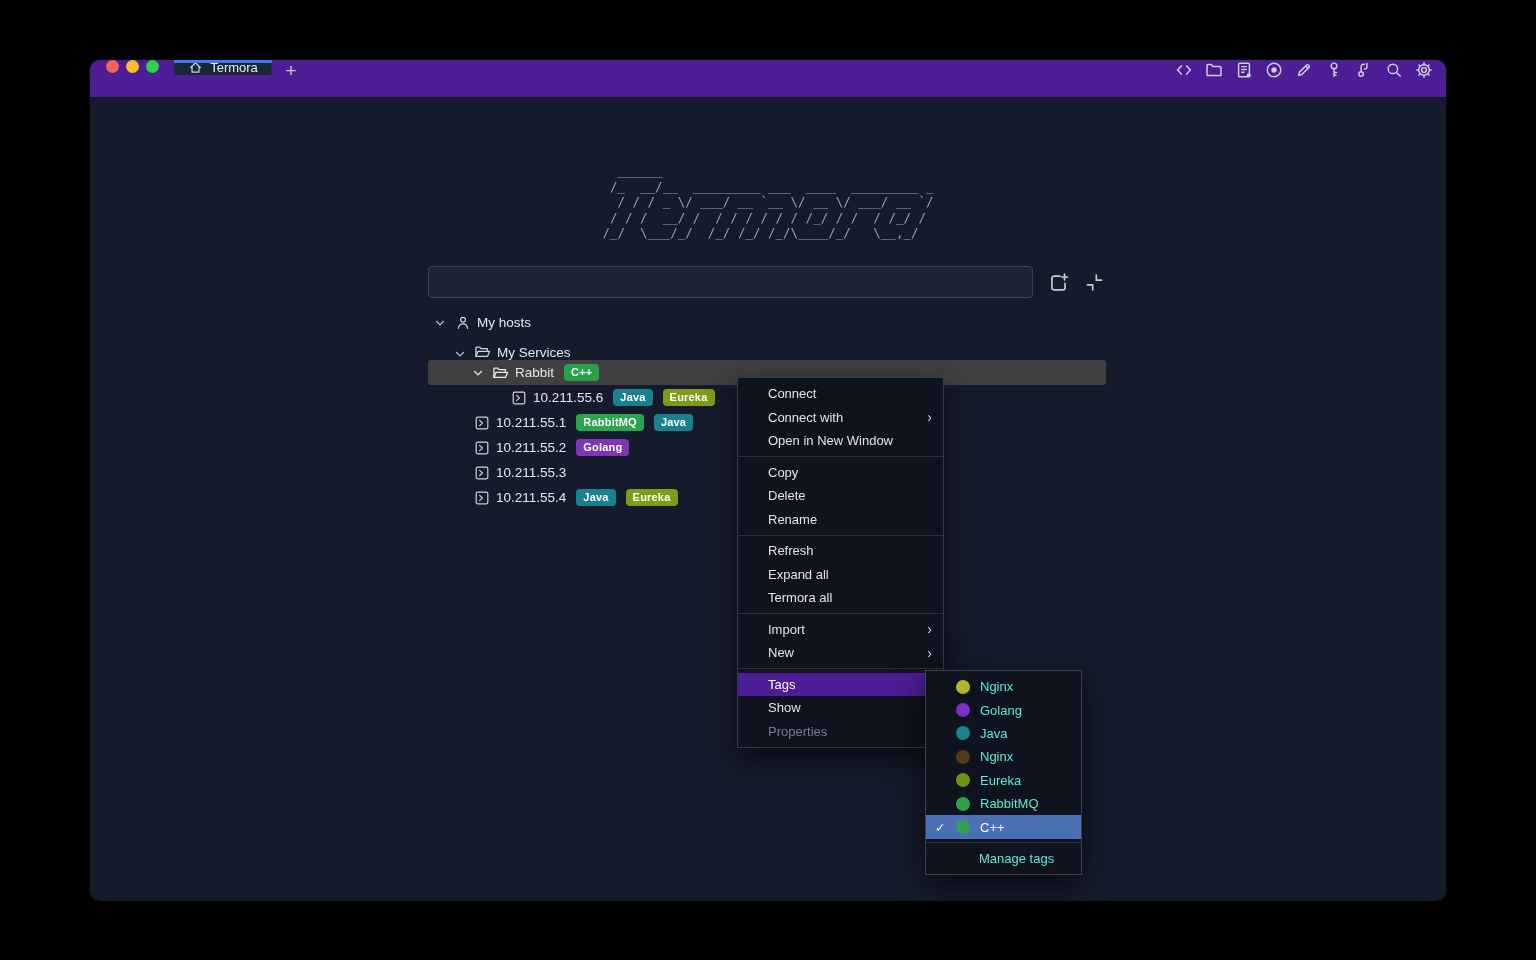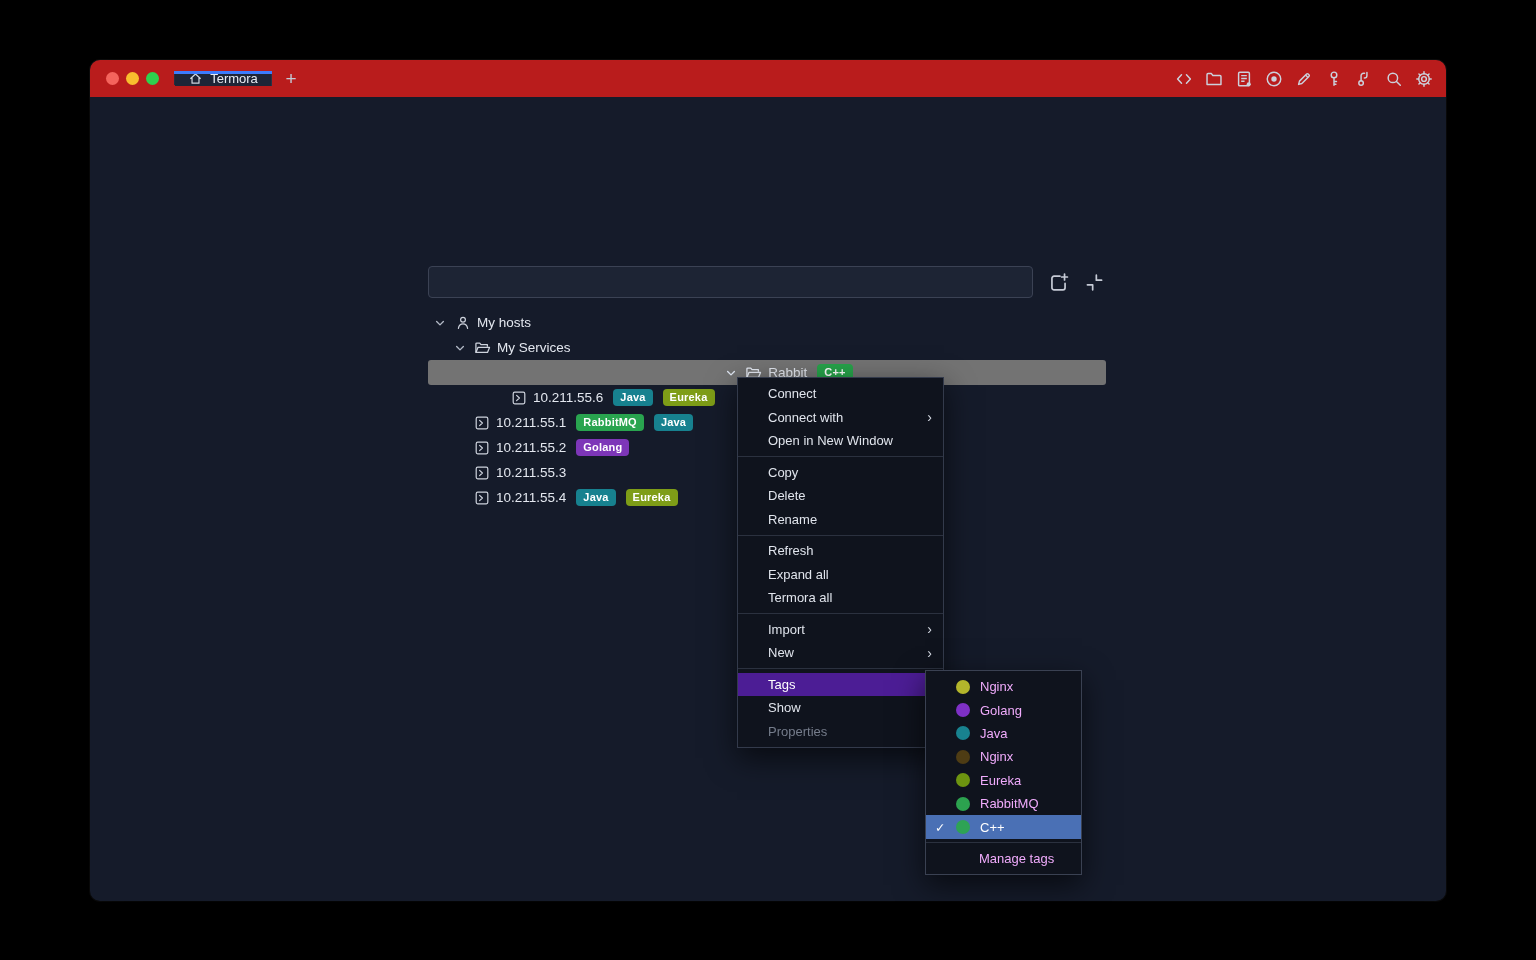--- a/index.html
+++ b/index.html
@@ -2,21 +2,21 @@
 <html><head>
 <meta charset="utf-8">
 <style>
   html,body{margin:0;padding:0;background:#000;}
   .stage{position:relative;width:1536px;height:960px;background:#000;overflow:hidden;
          font-family:"Liberation Sans","DejaVu Sans",sans-serif;-webkit-font-smoothing:antialiased;}
   .window{position:absolute;left:90px;top:60px;width:1356px;height:841px;background:#151b2a;
           border-radius:10px;overflow:hidden;
           box-shadow:0 25px 70px rgba(0,0,0,.9),0 0 0 1px rgba(255,255,255,.055);}
   
-  .titlebar{height:37px;background:#b91c1c;display:flex;align-items:center;}
+  .titlebar{height:37px;background:#4c1d95;display:flex;align-items:flex-start;}
   .traffic{width:85px;display:flex;align-items:center;gap:7px;padding-left:16px;
            border-right:1px solid #262d3f;box-sizing:border-box;}
   .light{width:13px;height:13px;border-radius:50%;}
   .l-red{background:#f4645d;} .l-yellow{background:#f9bd2e;} .l-green{background:#2fd04e;}
   .tab{width:96px;display:flex;align-items:center;justify-content:center;gap:7px;
        background:#1e2537;border-right:1px solid #2a3144;position:relative;
        color:#e8ecf3;font-size:13px;}
   .tab::before{content:"";position:absolute;top:0;left:-1px;right:-1px;height:3px;background:#3d7bfd;}
   .newtab{width:38px;display:flex;align-items:center;justify-content:center;color:#c3c9d4;}
   .tb-icons{margin-left:auto;display:flex;align-items:center;gap:11px;padding-right:13px;}
@@ -28,41 +28,41 @@
              font-family:"DejaVu Sans Mono","Liberation Mono",monospace;
              font-size:12.5px;line-height:15.6px;}
   .searchrow{position:absolute;top:206px;left:338px;width:678px;display:flex;align-items:center;}
   .searchrow input{width:605px;height:32px;background:#1d2434;border:1px solid #3b4254;
                    border-radius:4px;color:#e6eaf2;padding:0 10px;box-sizing:border-box;
                    outline:none;font-size:13px;}
   .searchrow .sr-icon{margin-left:15px;display:flex;align-items:center;}
   
   .tree{position:absolute;top:250px;left:338px;width:678px;}
   .trow{height:25px;display:flex;align-items:center;font-size:13.5px;color:#e3e7ef;box-sizing:border-box;}
-  .trow.selected{background:#737373;border-radius:3px;justify-content:center;}
+  .trow.selected{background:#404040;border-radius:3px;}
   .chev{width:16px;display:flex;justify-content:center;margin-right:6px;}
   .nicon{width:17px;display:flex;justify-content:center;margin-right:6px;}
   .badge{margin-left:10px;padding:2px 7px 2.5px;border-radius:4px;font-size:11px;font-weight:700;
          color:#fff;line-height:12px;letter-spacing:.2px;}
   
   .menu{position:absolute;left:737px;top:377px;width:207px;background:#0f131d;
         border:1px solid #333a4b;box-sizing:border-box;padding:4px 0;z-index:10;
         box-shadow:0 10px 28px rgba(0,0,0,.6);}
   .mitem{height:23.5px;display:flex;align-items:center;padding:0 11px 0 30px;
          font-size:13px;color:#e0e4ec;}
   .mitem .sub{margin-left:auto;color:#d4d9e2;font-size:14px;line-height:1;}
   .mitem.hl{background:#4c1d95;color:#fff;}
   .mitem.disabled{color:#757c8b;}
   .msep{height:1px;background:#2b313f;margin:3.5px 0;}
   
   .submenu{position:absolute;left:925px;top:670px;width:157px;background:#0f131d;
            border:1px solid #3a4152;box-sizing:border-box;padding:4px 0;z-index:11;
            box-shadow:0 10px 28px rgba(0,0,0,.6);}
   .sitem{height:23.4px;display:flex;align-items:center;padding:0 8px 0 9px;
-         font-size:13px;color:#f0abfc;box-sizing:border-box;}
+         font-size:13px;color:#5eead4;box-sizing:border-box;}
   .sitem.hl{background:#4a70b5;color:#fff;}
   .scheck{width:21px;font-size:12.5px;color:#fff;}
   .sdot{width:14px;height:14px;border-radius:50%;margin-right:10px;flex:none;}
   .manage{padding-left:53px;}
 </style>
 </head>
 <body>
 
 <div class="stage">
   <div class="window">
@@ -135,20 +135,27 @@
         <span>
           <svg width="18" height="18" viewBox="0 0 16 16" fill="none" stroke="#ccd1dc" stroke-width="1.3" stroke-linecap="round">
               <circle cx="8" cy="8" r="2.1"></circle>
               <circle cx="8" cy="8" r="4.7"></circle>
               <path d="M8 1.6v1.7M8 12.7v1.7M1.6 8h1.7M12.7 8h1.7M3.5 3.5l1.2 1.2M11.3 11.3l1.2 1.2M12.5 3.5l-1.2 1.2M4.7 11.3l-1.2 1.2"></path>
             </svg>
         </span>
       </div>
     </div>
 
+    <div class="ascii">
+      <pre>  ______
+ /_  __/__  _________ ___  ____  _________ _
+  / / / _ \/ ___/ __ `__ \/ __ \/ ___/ __ `/
+ / / /  __/ /  / / / / / / /_/ / /  / /_/ /
+/_/  \___/_/  /_/ /_/ /_/\____/_/   \__,_/</pre>
+    </div>
 
     <div class="searchrow">
       <input type="text" value="" placeholder="" style="">
       <span class="sr-icon">
         <svg width="21" height="21" viewBox="0 0 16 16" fill="none" stroke="#c6cbd6" stroke-width="1.3" stroke-linecap="round">
             <path d="M13 8.7V12a1.6 1.6 0 0 1-1.6 1.6H4.6A1.6 1.6 0 0 1 3 12V4.8a1.6 1.6 0 0 1 1.6-1.6h4.5"></path>
             <path d="M12.6 1.6v4.4M10.4 3.8h4.4"></path>
           </svg>
       </span>
       <span class="sr-icon">
@@ -168,21 +175,21 @@
         </span>
         <span class="nicon">
           <svg width="16" height="16" viewBox="0 0 16 16" fill="none" stroke="#ced3dd" stroke-width="1.2" stroke-linecap="round">
               <circle cx="8" cy="4.8" r="2.4"></circle>
               <path d="M3.4 13.4c.5-3 2.1-4.5 4.6-4.5s4.1 1.5 4.6 4.5"></path>
             </svg>
         </span>
         <span>My hosts</span>
       </div>
 
-      <div class="trow" style="padding-left:24px;">
+      <div class="trow" style="padding-left:24px;align-items:flex-end;">
         <span class="chev">
           <svg width="12" height="12" viewBox="0 0 16 16" fill="none" stroke="#b2b9c6" stroke-width="1.8" stroke-linecap="round" stroke-linejoin="round">
               <path d="M3.5 6l4.5 4.5L12.5 6"></path>
             </svg>
         </span>
         <span class="nicon">
           <svg width="17" height="17" viewBox="0 0 16 16" fill="none" stroke="#ced3dd" stroke-width="1.2" stroke-linejoin="round">
               <path d="M1.8 12.6V4.6c0-.4.3-.8.8-.8h2.8l1.2 1.5h6v2"></path>
               <path d="M1.8 12.6l1.9-4.7h10.9l-1.9 4.7z"></path>
             </svg>

